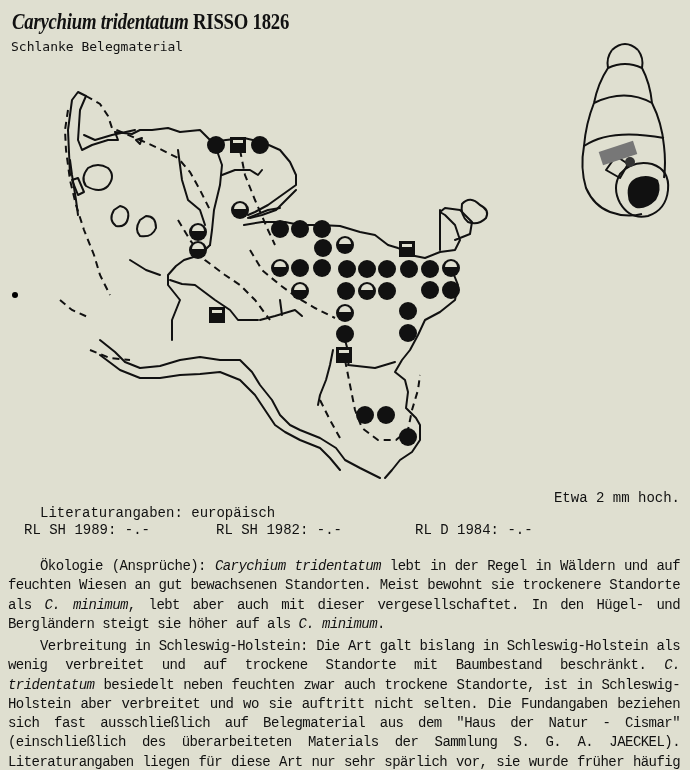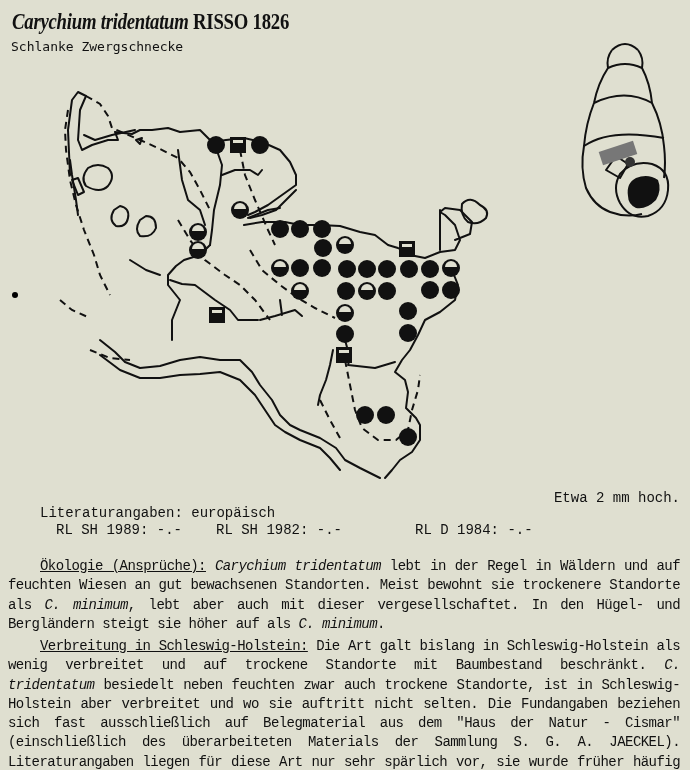--- a/index.html
+++ b/index.html
@@ -15,42 +15,42 @@
   .title .ital { font-style:italic; }
   .subtitle {
     position:absolute; left:11px; top:39px; font-family:"DejaVu Sans Mono", monospace;
     font-size:13px; white-space:nowrap;
   }
   svg.map { position:absolute; left:0; top:60px; }
   svg.shell { position:absolute; left:570px; top:28px; }
   .mono { font-family:"Liberation Mono", monospace; font-size:14px; white-space:nowrap; position:absolute; }
   .size-note { right:10px; top:490px;margin-left:16px; }
   .vtyp { left:40px; top:505px; }
-  .rl1 { left:56px; top:522px; }
+  .rl1 { left:24px; top:522px; }
   .rl2 { left:216px; top:522px; }
   .rl3 { left:415px; top:522px; }
   .para {
     position:absolute; left:8px; width:672px; font-family:"Liberation Mono", monospace;
     font-size:14px; line-height:19.3px; text-align:justify; letter-spacing:-0.55px;
   }
-  .para .head { text-decoration:underline; }
+  .para .head { }
   .para i { font-style:italic; }
   .p1 { top:557px; }
   .p2 { top:637px; }
   .indent { display:inline-block; width:32px; }
   .dot { position:absolute; left:12px; top:292px; width:6px; height:6px; border-radius:50%; background:#000; }
 </style>
 </head>
 <body>
 
 <div class="title">
   <span class="ital">Carychium tridentatum</span>
   <span>RISSO 1826</span>
 </div>
-<div class="subtitle">Schlanke Zwergschnecke</div>
+<div class="subtitle">Schlanke Belegmaterial</div>
 
 <div class="dot"></div>
 
 <svg class="map" width="500" height="420" viewBox="0 60 500 420">
   <g fill="none" stroke="#111" stroke-width="2" stroke-linejoin="round" stroke-linecap="round">
 
     <path d="M70 175 L68 130 L72 100 L78 92 L86 96 L80 110 L78 140 L82 150 L92 145 L108 140 L118 140 L115 132 L132 134 L140 130 L152 130 L168 128 L180 132 L200 130 L212 142 L226 140 L244 138 L262 142 L280 150 L290 162 L296 175 L296 185 L282 195 L268 205 L255 212 L248 215"></path>
     <path d="M70 160 L72 175 L76 200 L78 215"></path>
     <path d="M84 135 L95 140 L112 135 L135 130"></path>
     <path d="M216 148 L222 165 L220 185 L214 210 L212 230 L210 245"></path>

